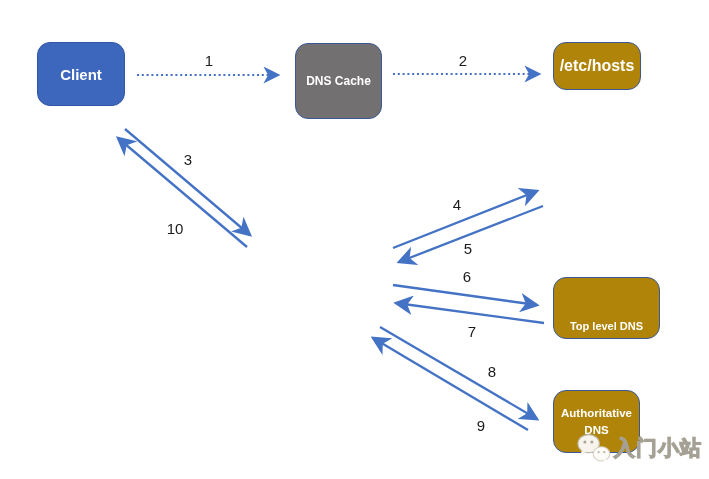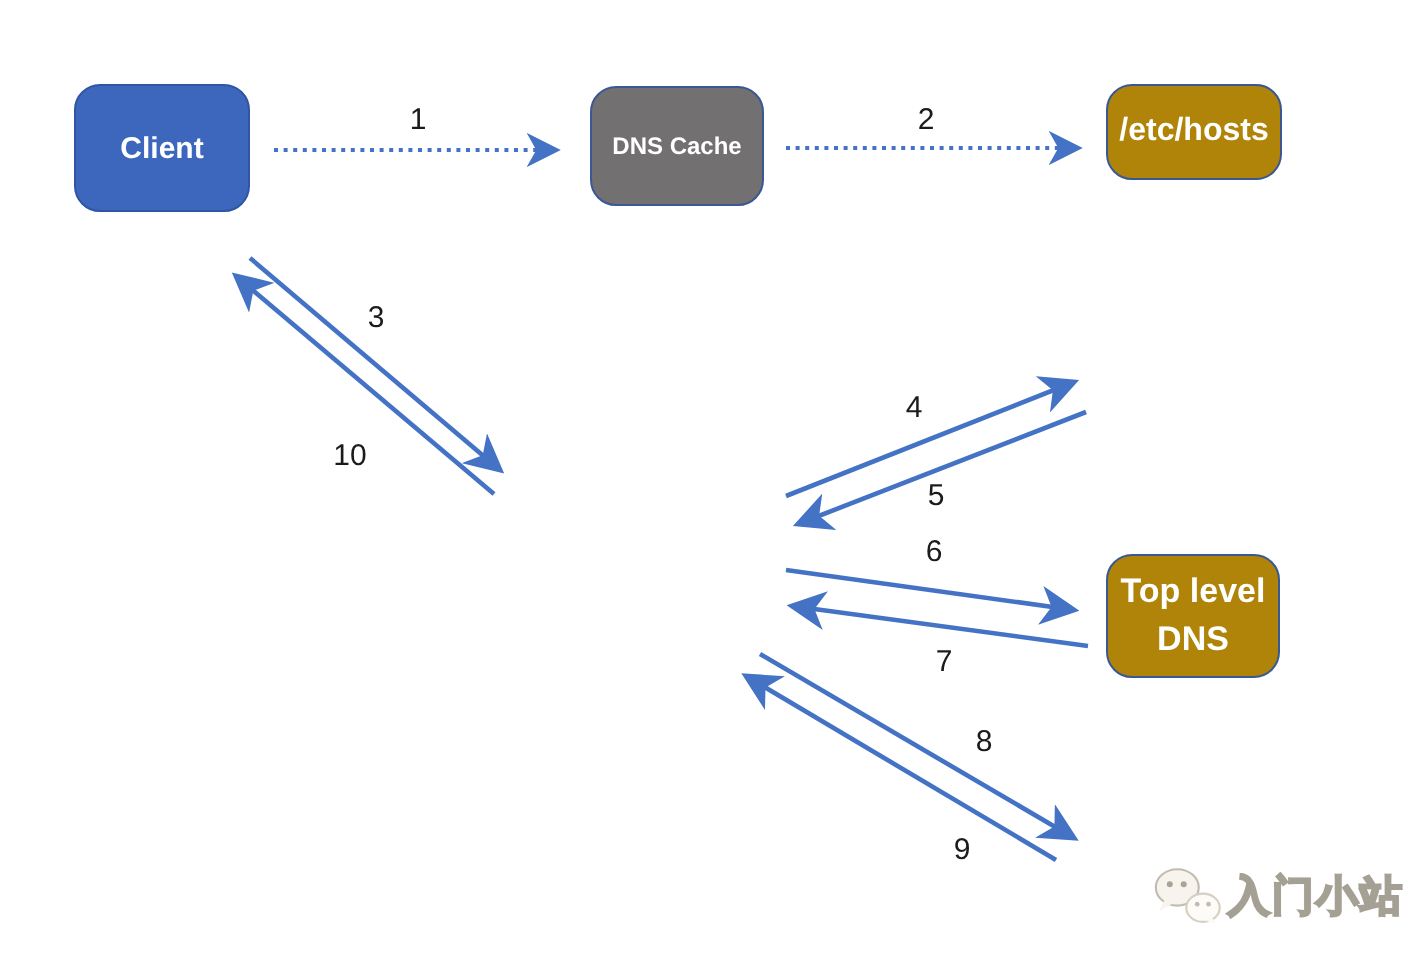--- a/index.html
+++ b/index.html
@@ -88,34 +88,37 @@
   <span class="edge-label" style="left:467px;top:276px;">6</span>
   <span class="edge-label" style="left:472px;top:331px;">7</span>
   <span class="edge-label" style="left:492px;top:371px;">8</span>
   <span class="edge-label" style="left:481px;top:425px;">9</span>
   <span class="edge-label" style="left:175px;top:228px;">10</span>
 
   <div class="node blue" style="left:37px;top:42px;width:88px;height:64px;">
     <span>Client</span>
   </div>
 
-  <div class="node gray" style="left:295px;top:43px;width:87px;height:60px;">
+  <div class="node gray" style="left:295px;top:43px;width:87px;height:76px;">
     <span>DNS Cache</span>
   </div>
 
   <div class="node gold" style="left:553px;top:42px;width:88px;height:48px;font-size:16px;">
     <span>/etc/hosts</span>
   </div>
 
 
 
-  <div class="node gold" style="left:553px;top:277px;width:87px;height:62px;font-size:17px;">
+  <div class="node gold" style="left:553px;top:277px;width:107px;height:62px;font-size:11px;align-items:flex-end;">
     <span>Top level DNS</span>
   </div>
 
+  <div class="node gold" style="left:553px;top:390px;width:87px;height:63px;font-size:11.5px;">
+    <span>Authoritative DNS</span>
+  </div>
 
   <div class="watermark">
     <svg class="wm-icon" viewBox="0 0 32 28" xmlns="http://www.w3.org/2000/svg">
       <ellipse cx="11" cy="10" rx="10" ry="8.5" fill="#f7f4ee" stroke="#c2bcae" stroke-width="1"></ellipse>
       <path d="M5 16 L2.5 21 L9 17.5 Z" fill="#f7f4ee"></path>
       <circle cx="7.5" cy="8.5" r="1.4" fill="#aaa496"></circle>
       <circle cx="14" cy="8.5" r="1.4" fill="#aaa496"></circle>
       <ellipse cx="23" cy="19.5" rx="7.8" ry="6.6" fill="#fcfbf8" stroke="#d6d0c2" stroke-width="1"></ellipse>
       <path d="M27.5 24.5 L30 27.5 L24.5 25.6 Z" fill="#fcfbf8"></path>
       <circle cx="20.3" cy="17.8" r="1.1" fill="#c2bcae"></circle>

